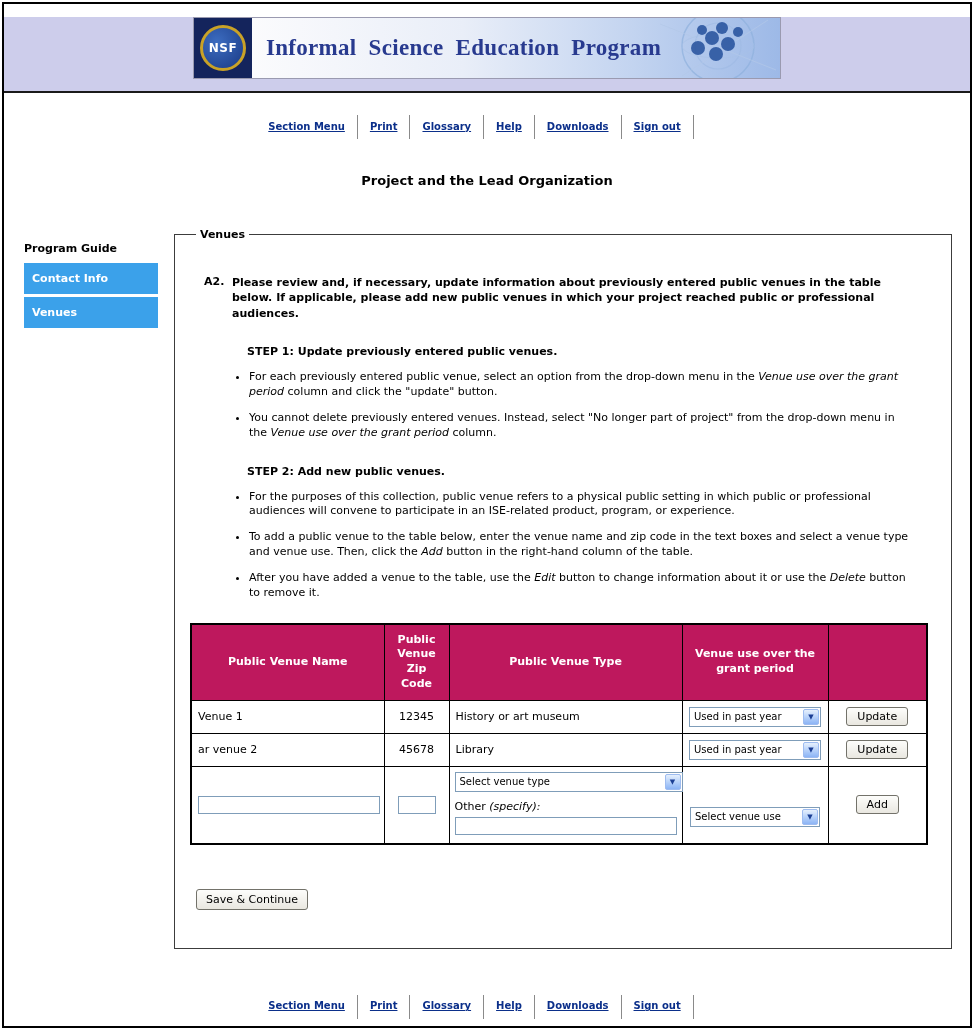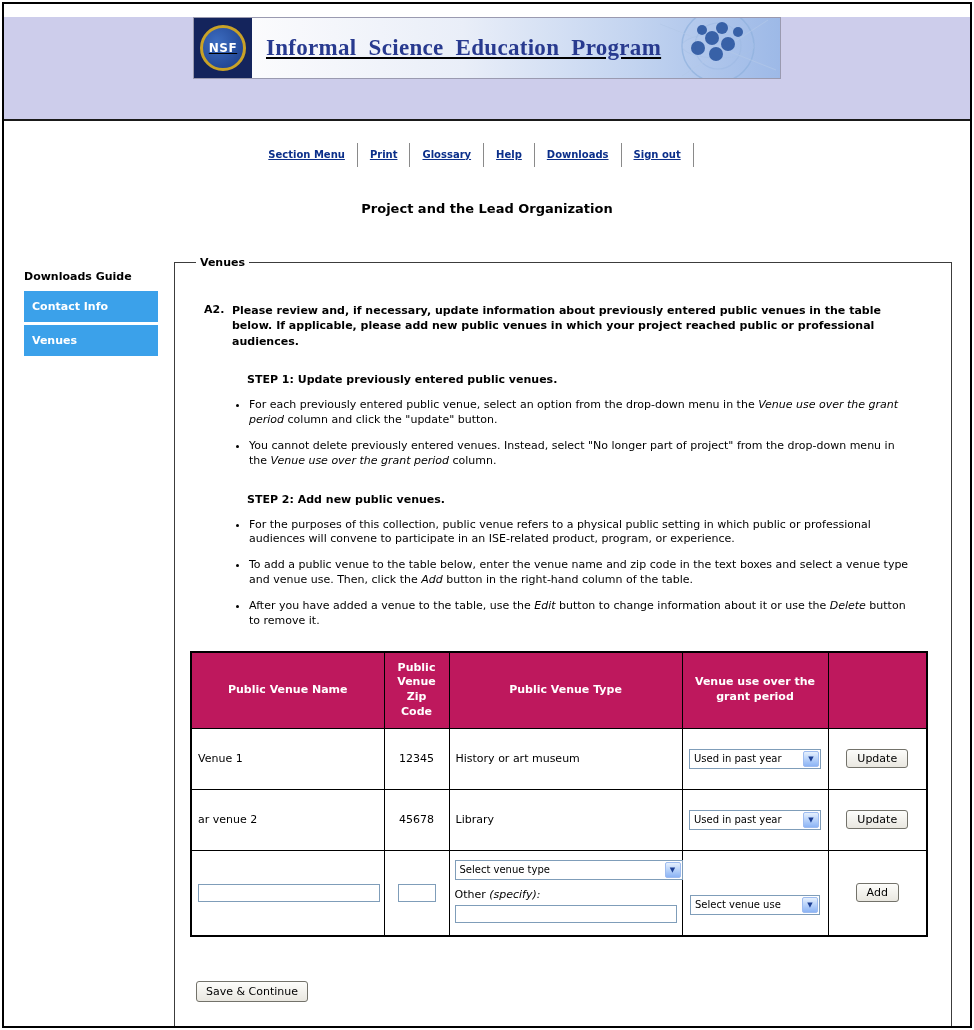--- a/index.html
+++ b/index.html
@@ -1,21 +1,21 @@
 <!DOCTYPE html>
 <html><head>
 <meta charset="utf-8">
 <style>
   * { margin:0; padding:0; box-sizing:border-box; }
   html,body { background:#fff; }
   body { font-family:"DejaVu Sans", sans-serif; font-size:11px; color:#000; }
   .page { width:970px; height:1026px; border:2px solid #000; margin:2px; background:#fff; overflow:hidden; }
 
   
-  .header-band { height:104px; background:#cdcdeb; border-bottom:2px solid #1a1a1a;text-decoration:underline; }
+  .header-band { height:76px; background:#cdcdeb; border-bottom:2px solid #1a1a1a; }
   .banner { width:588px; height:62px; margin:13px auto 0; display:flex; border:1px solid #9a9ab0; background:#fff; }
   .nsf-logo { width:58px; height:60px; background:#14245c; display:flex; align-items:center; justify-content:center; flex:0 0 58px; }
   .nsf-seal { width:46px; height:46px; border-radius:50%; background:radial-gradient(circle at 35% 35%, #3c6cc0, #1a3a85); border:3px solid #c9a227; color:#fff; font-weight:bold; font-size:12px; display:flex; align-items:center; justify-content:center; letter-spacing:.5px; }
   .banner-main { flex:1; position:relative; background:linear-gradient(90deg,#fbfbfd 0%, #e9eef8 40%, #c3d4f0 72%, #9db9e7 100%); display:flex; align-items:center; overflow:hidden; }
   .banner-title { position:relative; z-index:2; margin-left:14px; font-family:"Liberation Serif", serif; font-weight:bold; font-size:23px; color:#283a8f; word-spacing:6px; letter-spacing:.3px; }
   .banner-deco { position:absolute; right:0; top:0; z-index:1; }
 
   
   .nav { display:flex; justify-content:center; align-items:center; }
   .nav.top { margin-top:22px; }
@@ -44,21 +44,21 @@
   ul.bullets li { margin-bottom:11px; line-height:1.35; }
   .it { font-style:italic; }
 
   
   table.venues-table { border-collapse:collapse; table-layout:fixed; width:736px; margin-top:22px; border:2px solid #000; }
   table.venues-table th, table.venues-table td { border:1px solid #000; font-size:11px; vertical-align:middle; }
   table.venues-table th { background:#be185d; color:#fff; font-weight:bold; text-align:center; padding:8px 5px; line-height:1.35; }
   td.cell-name { padding:9px 6px; text-align:left; }
   td.cell-zip { padding:9px 2px; text-align:center; }
   td.cell-type { padding:2px 6px; text-align:left; }
-  td.cell-use { padding:20px 6px; text-align:center; }
+  td.cell-use { padding:6px 6px; text-align:center; }
   td.cell-action { padding:6px 4px; text-align:center; }
   td.cell-addtype { padding:5px 5px 8px 5px; }
 
   .select { display:inline-flex; align-items:center; justify-content:space-between; background:#fff; border:1px solid #7f9db9; height:20px; padding-left:4px; font-size:10px; cursor:pointer; vertical-align:middle; }
   .select .arrow { width:16px; height:16px; margin-right:1px; flex:0 0 16px; background:linear-gradient(#e6f0fd,#bcd5fa 45%,#8cb4f5); border:1px solid #9ebcf0; border-radius:2px; display:flex; align-items:center; justify-content:center; font-size:7px; color:#1c3f94; }
   .sel-use { width:132px; }
   .sel-type { width:228px; }
   .sel-use-new { width:130px;margin-top:24px; }
 
   .btn { font-family:"DejaVu Sans", sans-serif; font-size:11px; background:linear-gradient(#fdfdfb,#e9e7e0); border:1px solid #73726a; border-radius:3px; padding:2px 10px; cursor:pointer; }
@@ -116,21 +116,21 @@
       <span class="sep"></span>
     <a>Sign out</a>
       <span class="sep"></span>
   </div>
 
   <div class="page-title">Project and the Lead Organization</div>
 
   <div class="content">
 
     <div class="sidebar">
-      <div class="sidebar-title">Downloads Guide</div>
+      <div class="sidebar-title">Program Guide</div>
       <div class="sidebar-item">Contact Info</div>
       <div class="sidebar-item">Venues</div>
     </div>
 
     <fieldset class="venues">
       <legend>Venues</legend>
 
       <div class="question">
         <div class="qnum">A2.</div>
         <div class="qtext">Please review and, if necessary, update information about previously entered public venues in the table below. If applicable, please add new public venues in which your project reached public or professional audiences.</div>

